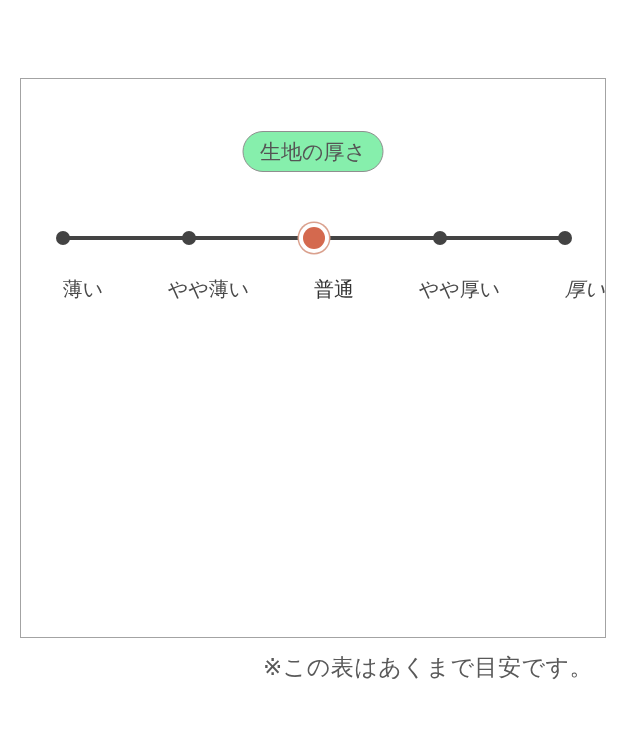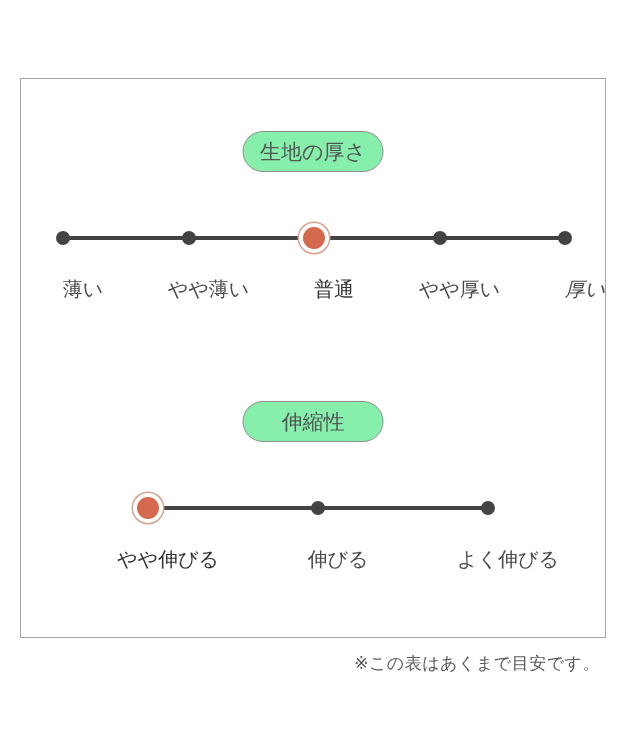--- a/index.html
+++ b/index.html
@@ -63,22 +63,22 @@
     font-size: 20px;
     color: var(--label-text, #4a4a4a);
     margin-left: 20px;
   }
   .label.active {
     font-weight: normal;
     color: var(--selected-label-text, #333333);
   }
   .footnote {
     position: absolute;
-    top: 652px; right: 25px;
-    font-size: 17px;
+    top: 652px; right: 32px;
+    font-size: 23px;
     letter-spacing: 0.5px;
     color: var(--footnote-text, #595959);
   }
 </style>
 </head>
 <body>
 
 <div class="stage">
   <div class="box">
 
@@ -98,34 +98,16 @@
         <div class="labels">
             <div class="label" style="left: 0%;">薄い</div>
             <div class="label" style="left: 25%; text-align: right;">やや薄い</div>
             <div class="label active" style="left: 50%;">普通</div>
             <div class="label" style="left: 75%;">やや厚い</div>
             <div class="label" style="left: 100%; font-style: italic;">厚い</div>
           </div>
       </div>
     </section>
 
-    <section class="scale scale-1">
-      <div class="pill">
-        <span class="pill-text">伸縮性</span>
-      </div>
-      <div class="track-wrap" style="left:127px; width:340px">
-        <div class="track"></div>
-        <div class="dots">
-            <div class="dot active" style="left: 0%;"></div>
-            <div class="dot" style="left: 50%;"></div>
-            <div class="dot" style="left: 100%;"></div>
-          </div>
-        <div class="labels">
-            <div class="label active" style="left: 0%;">やや伸びる</div>
-            <div class="label" style="left: 50%;">伸びる</div>
-            <div class="label" style="left: 100%;">よく伸びる</div>
-          </div>
-      </div>
-    </section>
 
   </div>
   <div class="footnote">※この表はあくまで目安です。</div>
 </div>
 
 </body></html>

